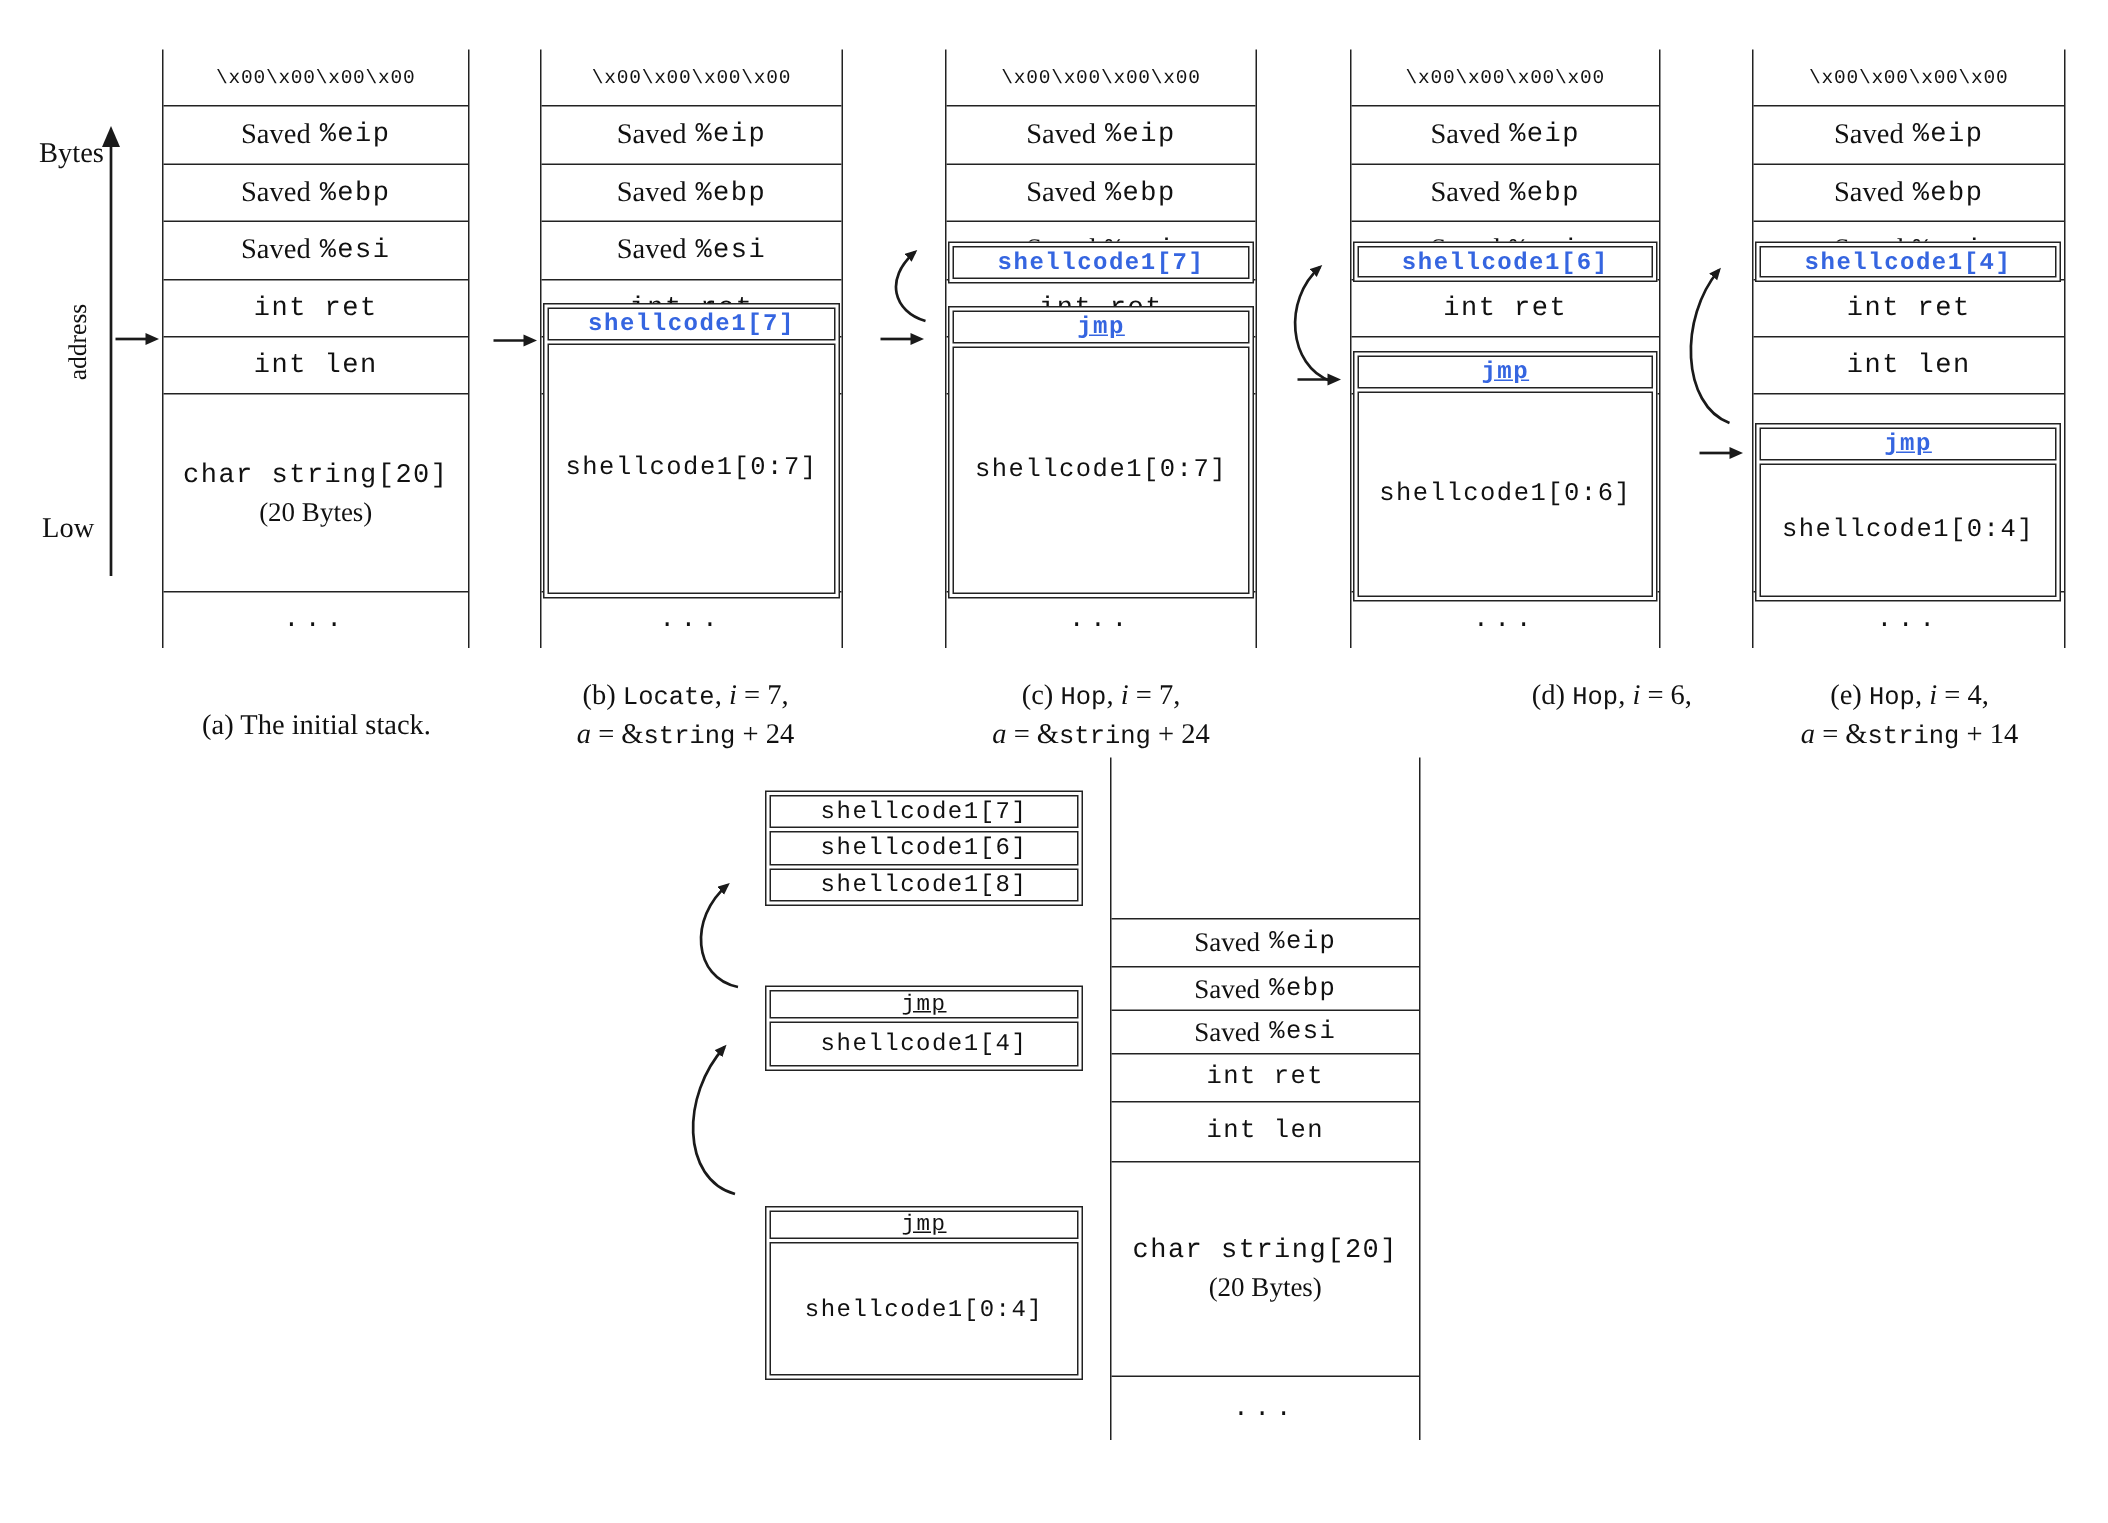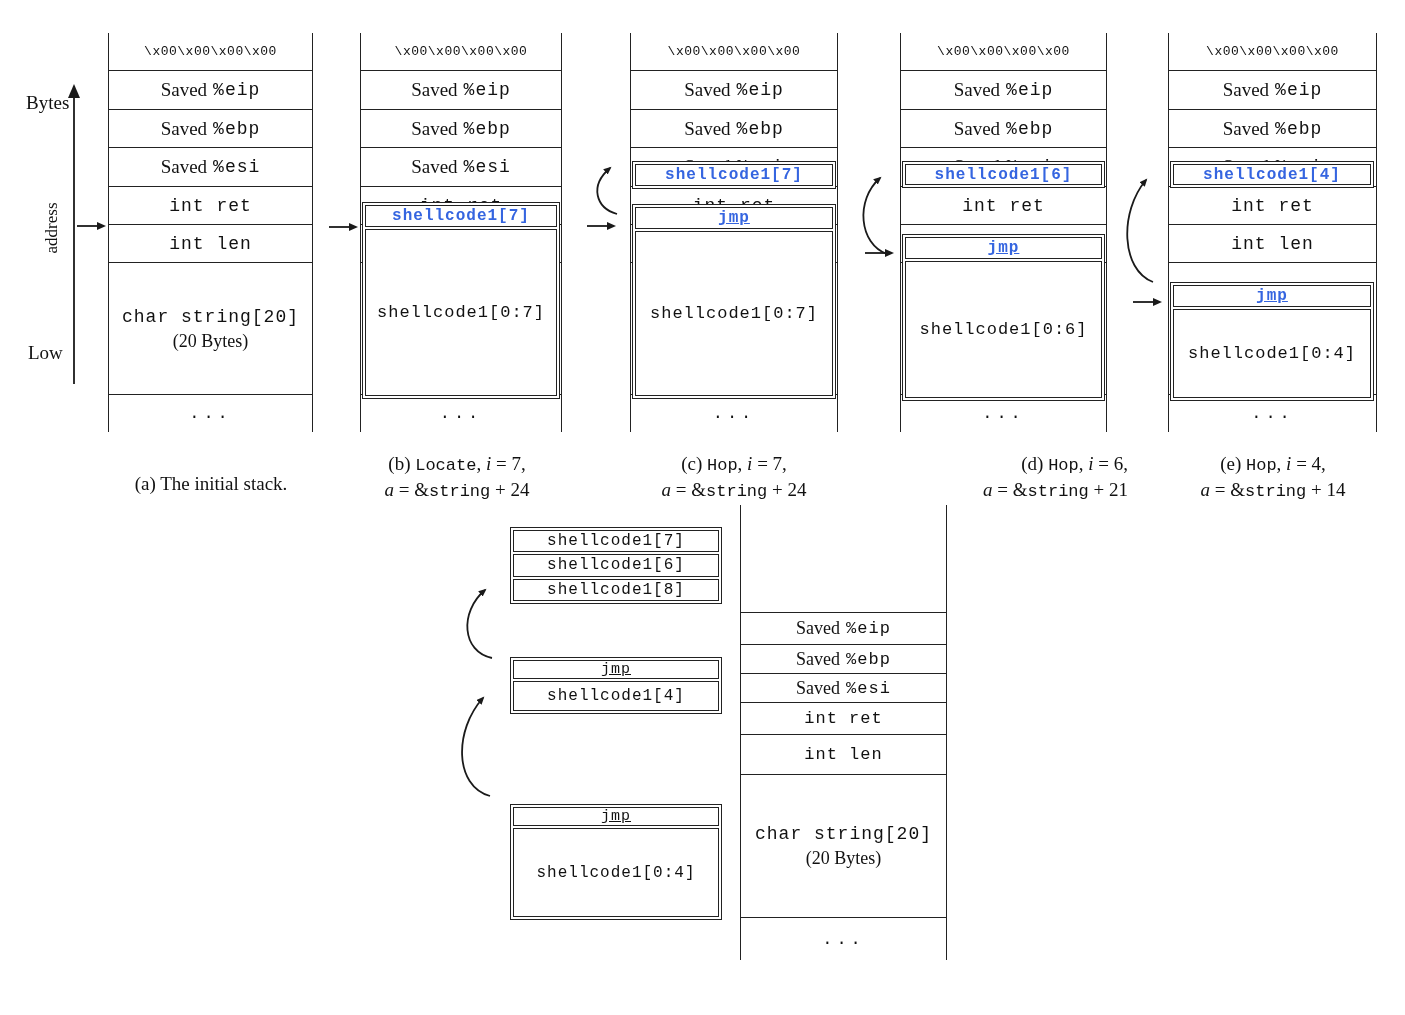--- a/index.html
+++ b/index.html
@@ -307,21 +307,20 @@
   <div class="caption" style="left:332px;top:452px;">
     <div><span class="sf">(b) </span><span class="kw">Locate</span><span class="sf">, </span><span class="it">i</span><span class="sf"> = 7,</span></div>
     <div><span class="it">a</span><span class="sf"> = &amp;</span><span class="kw">string</span><span class="sf"> + 24</span></div>
   </div>
   <div class="caption" style="left:609px;top:452px;">
     <div><span class="sf">(c) </span><span class="kw">Hop</span><span class="sf">, </span><span class="it">i</span><span class="sf"> = 7,</span></div>
     <div><span class="it">a</span><span class="sf"> = &amp;</span><span class="kw">string</span><span class="sf"> + 24</span></div>
   </div>
   <div class="caption" style="left:878px;top:452px;text-align:right;">
     <div><span class="sf">(d) </span><span class="kw">Hop</span><span class="sf">, </span><span class="it">i</span><span class="sf"> = 6,</span></div>
-    <div><span class="it">a</span><span class="sf"> = &amp;</span><span class="kw">string</span><span class="sf"> + 21</span></div>
   </div>
   <div class="caption" style="left:1148px;top:452px;">
     <div><span class="sf">(e) </span><span class="kw">Hop</span><span class="sf">, </span><span class="it">i</span><span class="sf"> = 4,</span></div>
     <div><span class="it">a</span><span class="sf"> = &amp;</span><span class="kw">string</span><span class="sf"> + 14</span></div>
   </div>
 
   <svg class="abs" style="left:450px;top:580px;" width="50" height="84" viewBox="0 0 50 84">
     <defs>
         <marker id="m4" markerWidth="9" markerHeight="9" refX="6" refY="3.5" orient="auto" markerUnits="userSpaceOnUse">
           <path d="M0,0 L8,3.5 L0,7 z" fill="#1a1a1a"></path>

